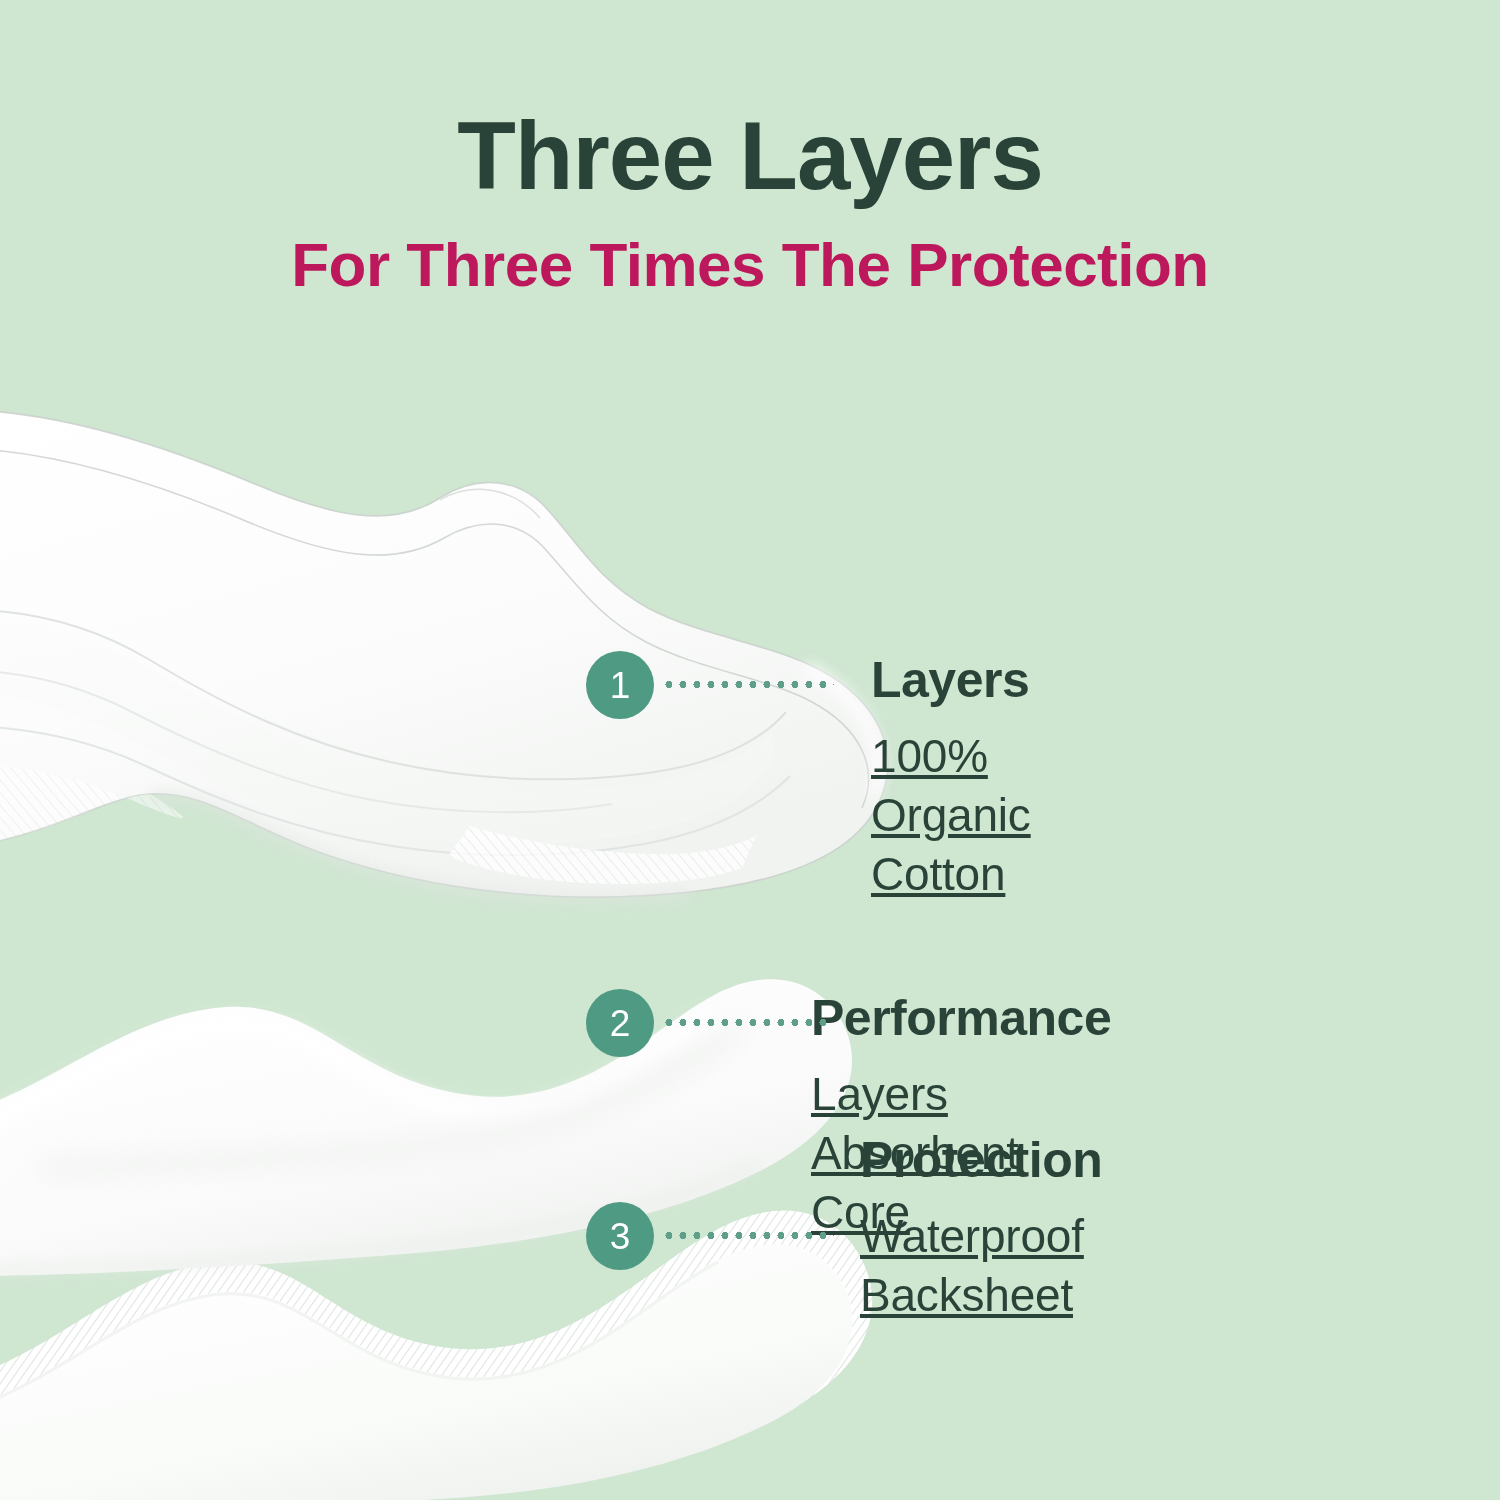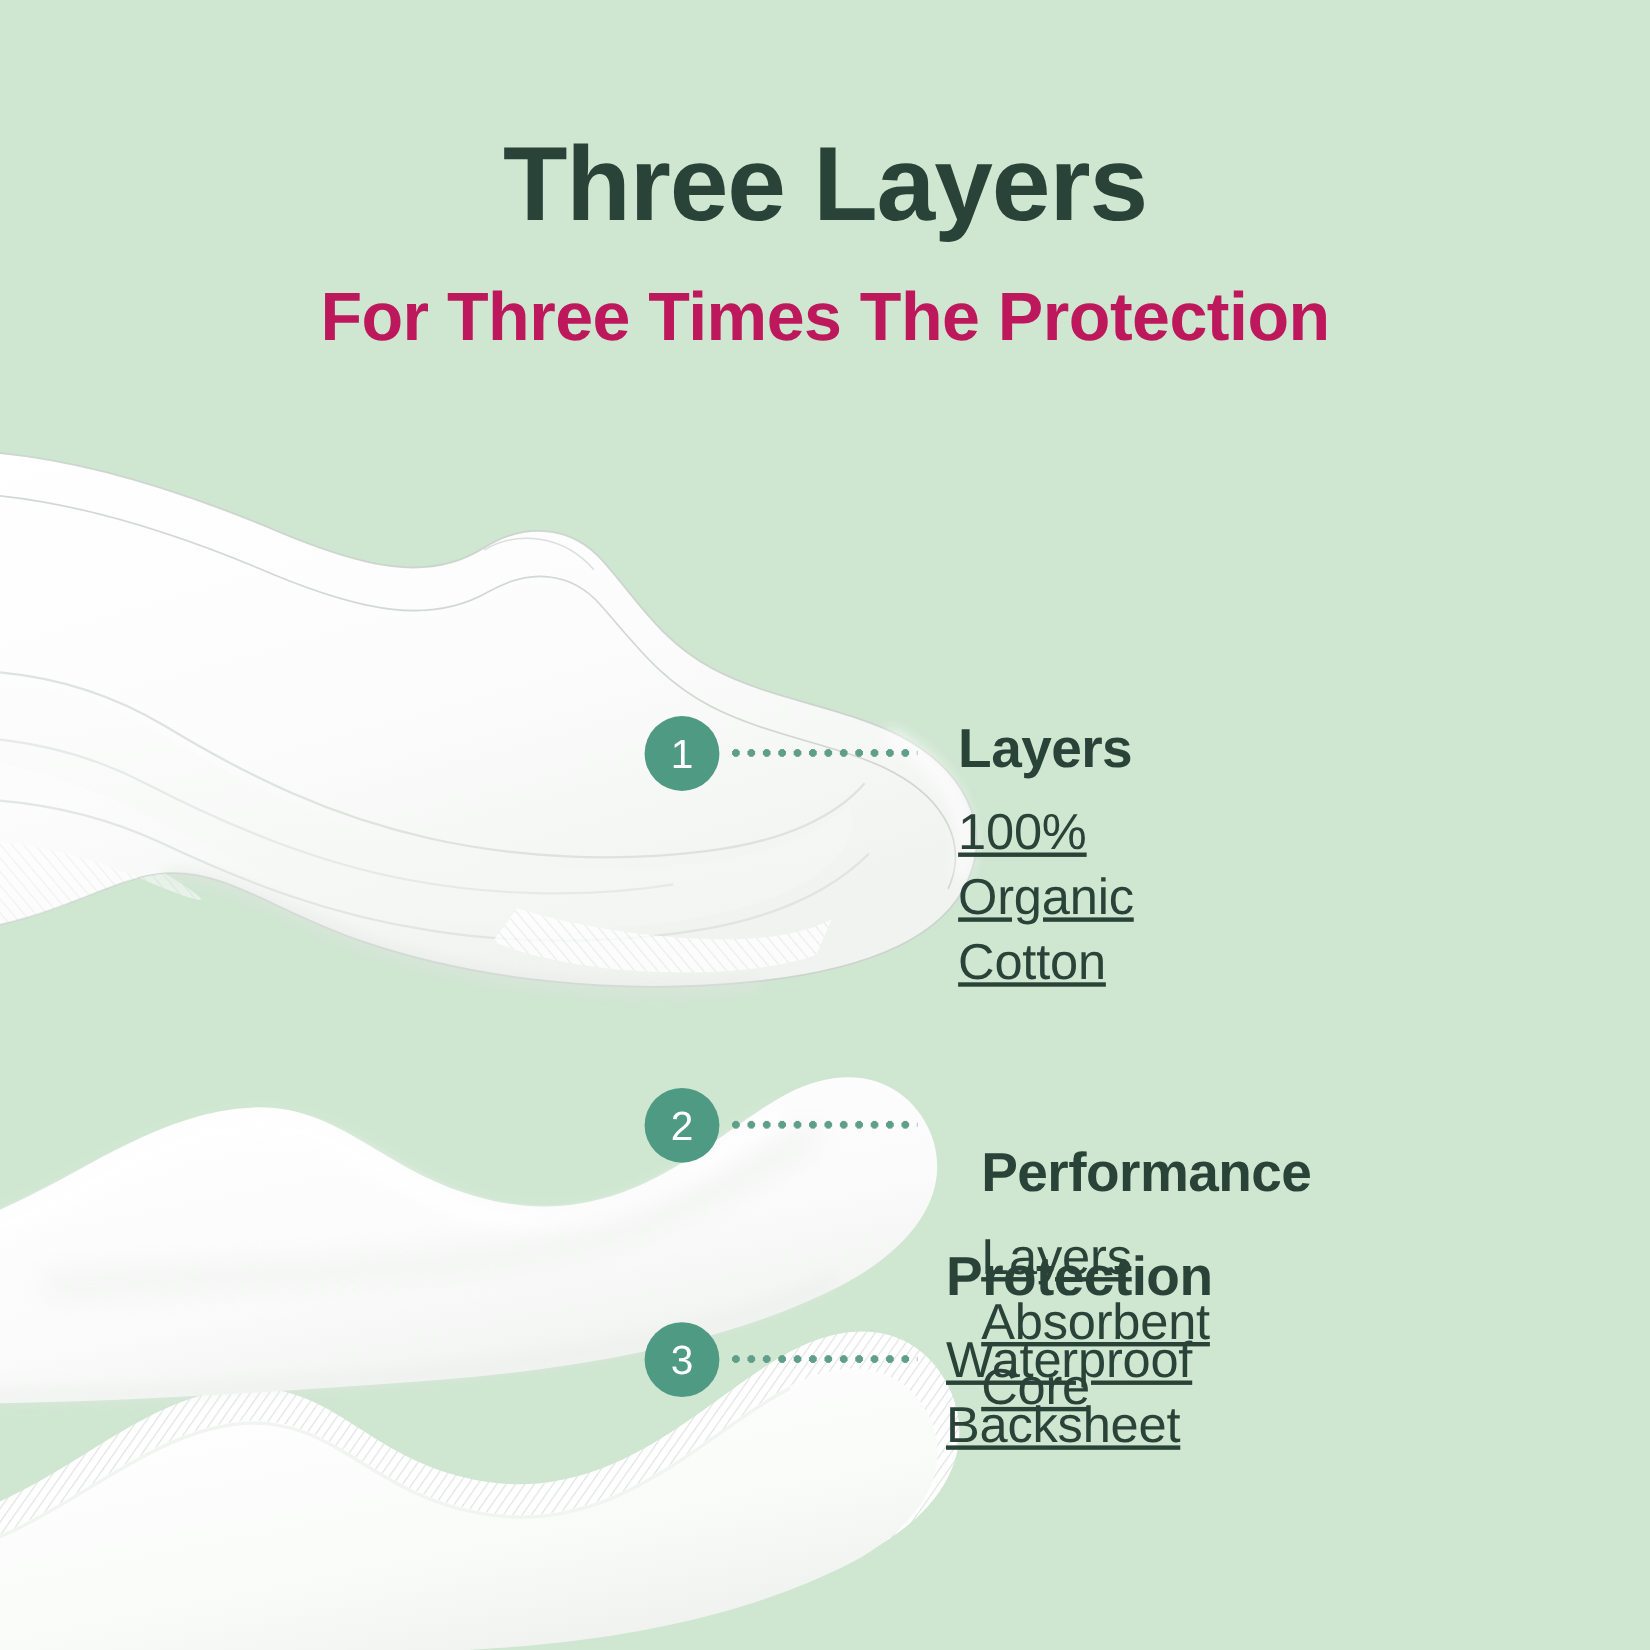--- a/index.html
+++ b/index.html
@@ -20,21 +20,21 @@
   
   .header {
     position: absolute;
     top: 0;
     left: 0;
     width: 1500px;
     text-align: center;
     z-index: 40;
   }
   .title {
-    margin: 12px;
+    margin: 0;
     padding-top: 108px;
     font-size: 96px;
     line-height: 1.0;
     font-weight: 700;
     letter-spacing: -1px;
     color: #2a4339;
   }
   .subtitle {
     margin: 0;
     padding-top: 30px;
@@ -296,21 +296,21 @@
       <p class="chead">Layers</p>
       <p class="cbody">
         <span class="ln">100% Organic Cotton</span>
       </p>
     </div>
   </div>
 
   <div class="callout">
     <div class="badge" style="left:586px; top:989px;">2</div>
     <div class="leader" style="left:662px; top:1019px; width:172px;"></div>
-    <div class="ctext" style="left:892px; top:993px;margin-top:48px;">
+    <div class="ctext" style="left:811px; top:993px;">
       <p class="chead">Performance</p>
       <p class="cbody">
         <span class="ln">Layers Absorbent Core</span>
       </p>
     </div>
   </div>
 
   <div class="callout">
     <div class="badge" style="left:586px; top:1202px;">3</div>
     <div class="leader" style="left:662px; top:1232px; width:172px;"></div>

